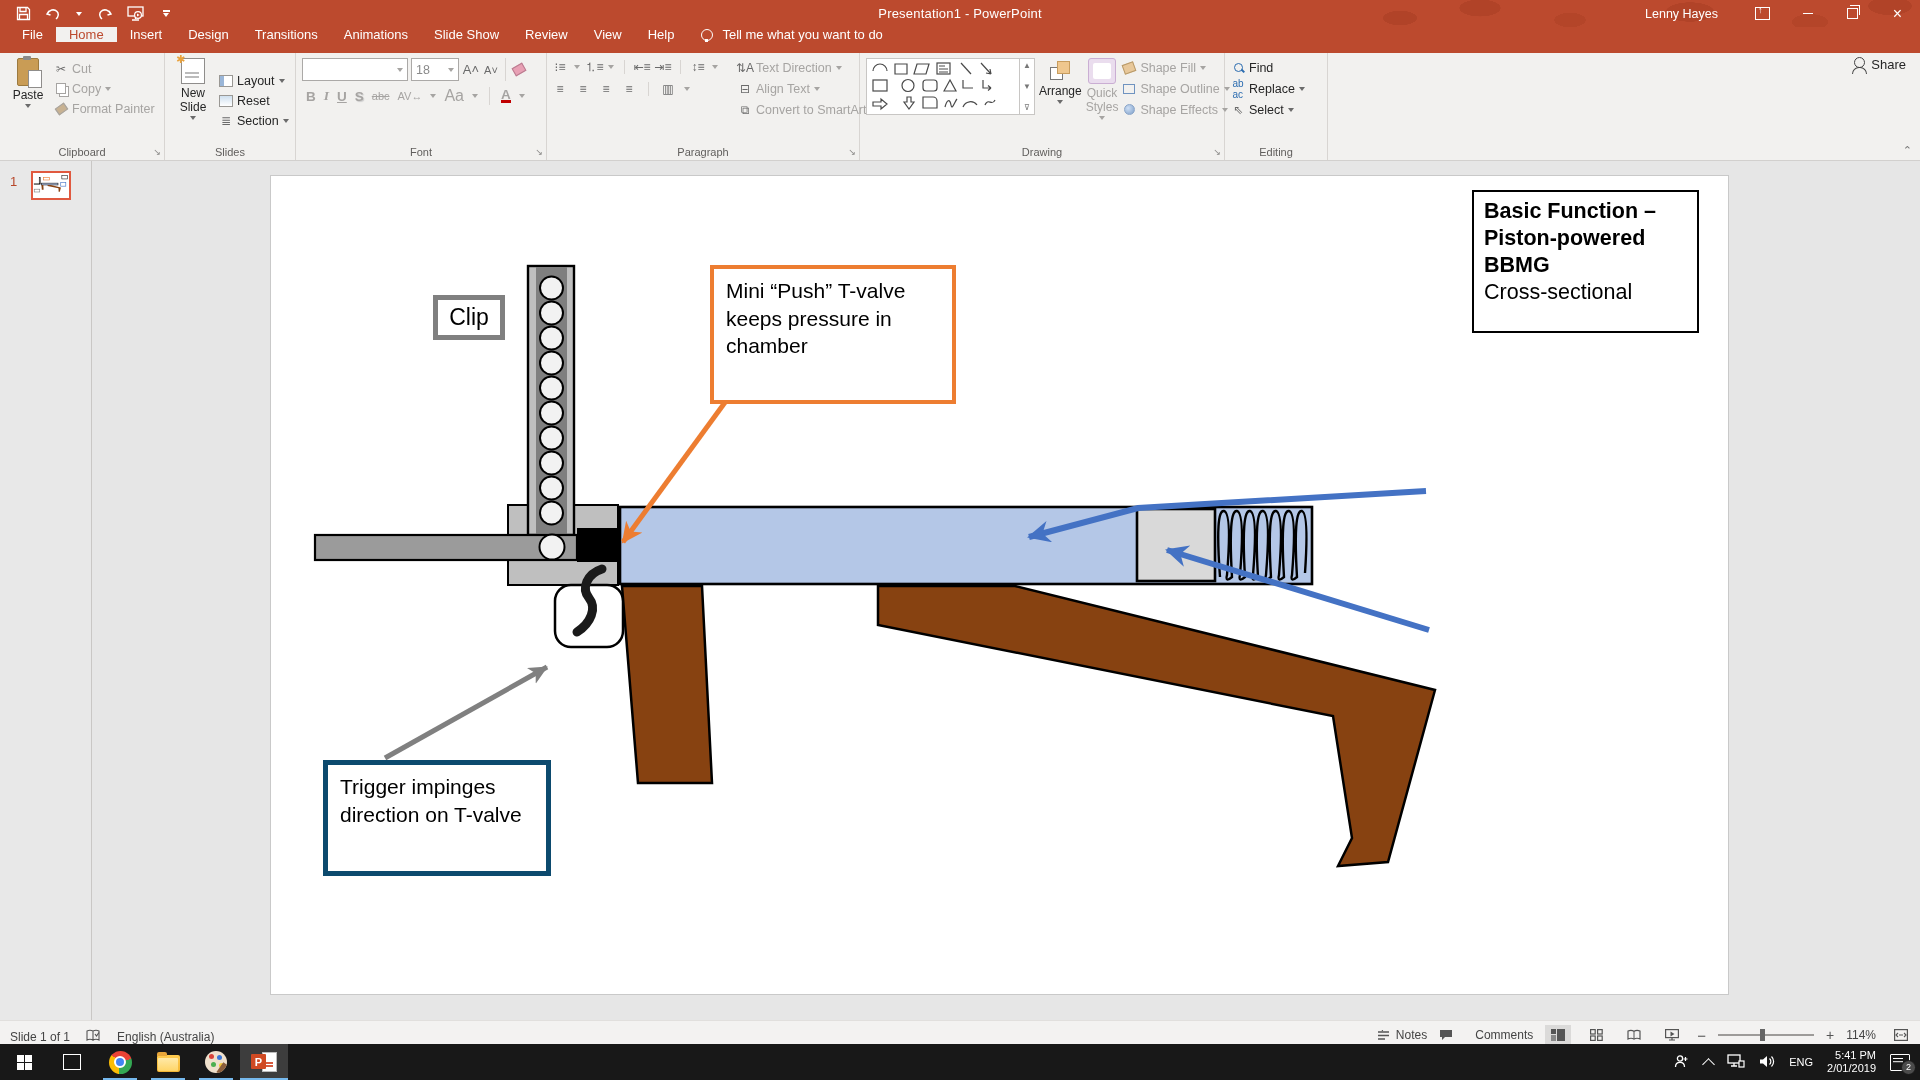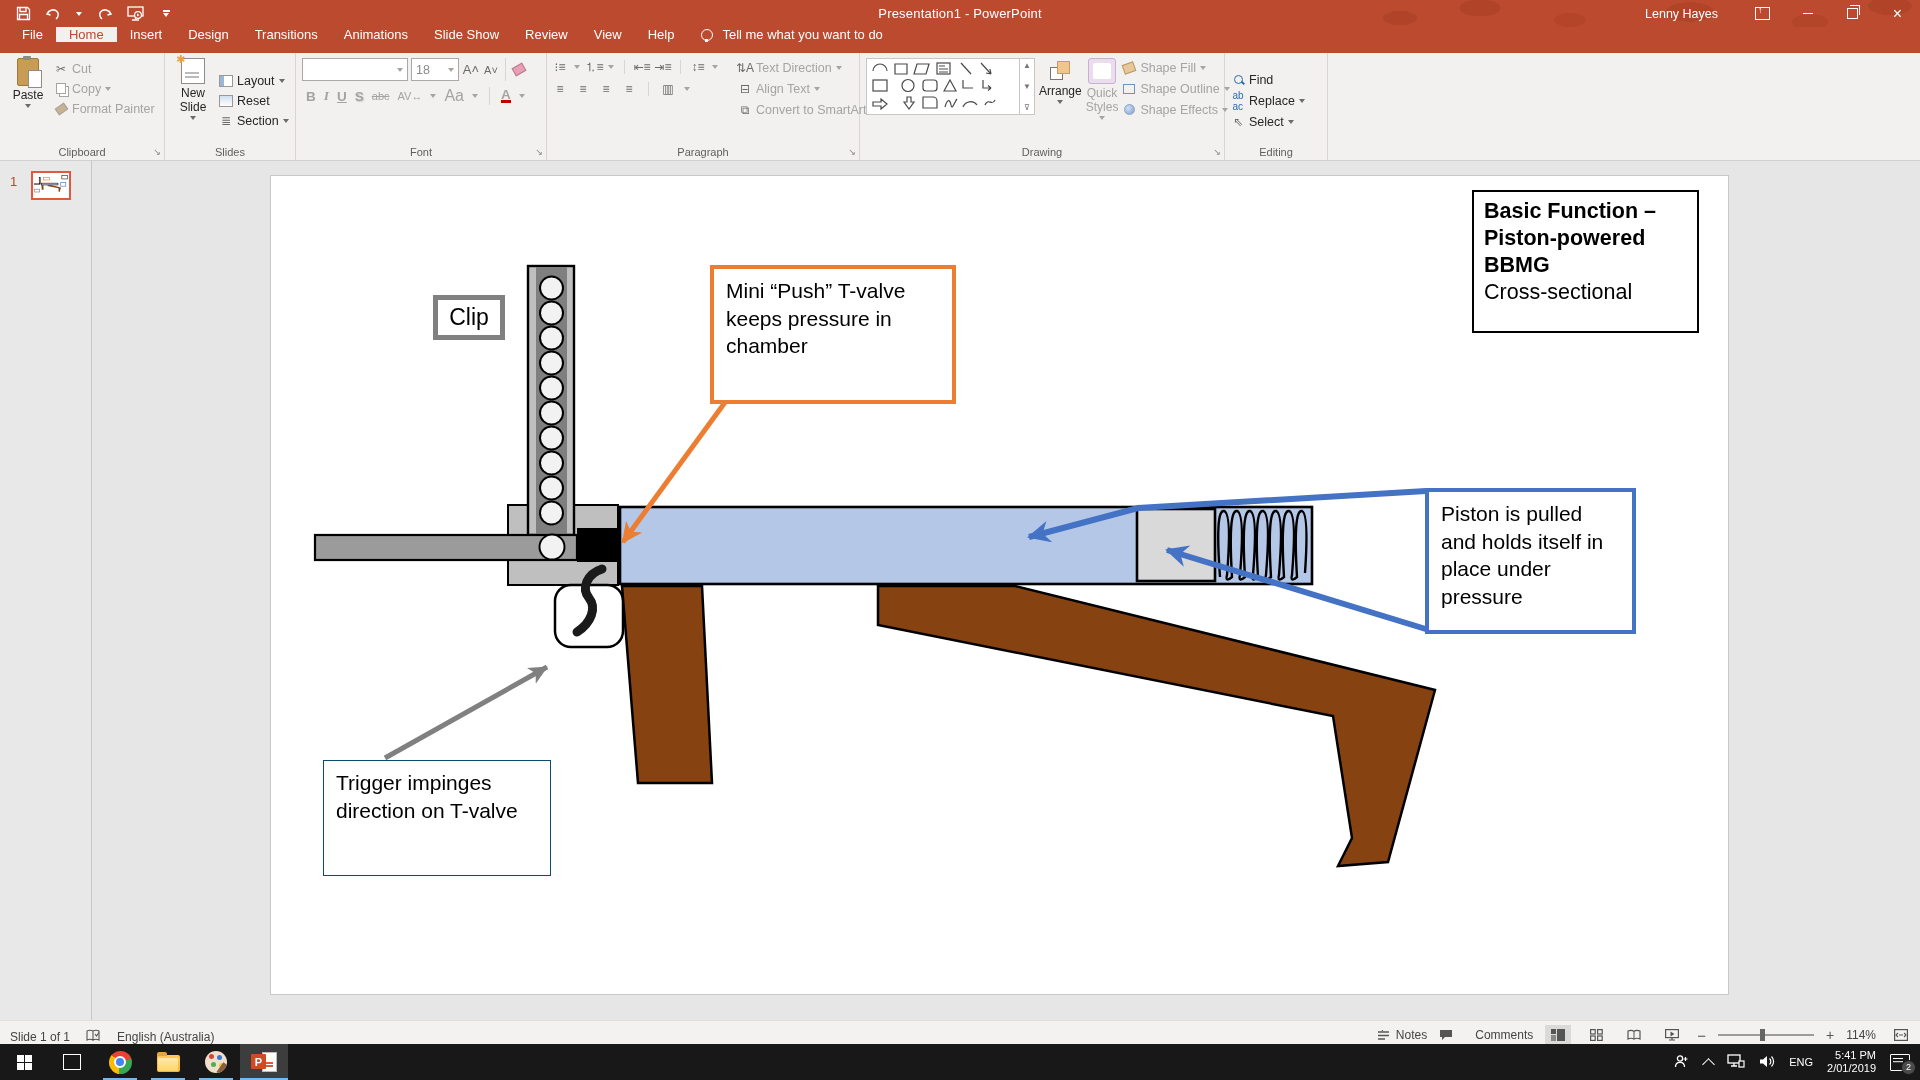--- a/index.html
+++ b/index.html
@@ -71,21 +71,21 @@
   #thumbpanel{position:absolute;left:0;top:0;width:91px;height:860px;background:#E8E8E8;border-right:1px solid #C9C7C5}
   .thumbnum{position:absolute;left:10px;top:14px;font-size:13px;color:#B7472A}
   .thumb{position:absolute;left:31px;top:11px;width:40px;height:29px;background:#fff;border:2.5px solid #E0593F;box-sizing:border-box}
   #slide{position:absolute;left:271px;top:16px;width:1457px;height:818px;background:#fff;box-shadow:0 0 0 1px #C9C9C9}
   #slide svg{position:absolute;left:0;top:0}
   .callout{position:absolute;background:#fff;color:#000;font-size:21px;line-height:27.5px;padding:8px 12px;box-sizing:border-box}
   #titlebox{left:1201px;top:14px;width:227px;height:143px;border:2px solid #000;padding:6px 10px;font-size:21.5px;line-height:27px}
   #titlebox .b{font-weight:bold}
   #valvebox{left:439px;top:89px;width:246px;height:139px;border:4px solid #ED7D31}
   #pistonbox{left:1154px;top:312px;width:211px;height:146px;border:4px solid #4472C4}
-  #triggerbox{left:52px;top:584px;width:228px;height:116px;border:1px solid #0c4a6e}
+  #triggerbox{left:52px;top:584px;width:228px;height:116px;border:5px solid #0c4a6e}
   #clipbox{left:162px;top:119px;width:72px;height:45px;border:5px solid #808080;display:flex;align-items:center;justify-content:center;font-size:23px;padding:0}
   
   #statusbar{position:absolute;left:0;top:1020px;width:1920px;height:24px;background:#F3F2F1;border-top:1px solid #E1DFDD;
     display:flex;align-items:flex-end;font-size:12px;color:#444;z-index:30}
   .sb-l{display:flex;align-items:center;gap:16px;padding-left:10px}
   .sb-r{margin-left:auto;display:flex;align-items:center;gap:12px;padding-right:6px}
   .viewbtn{width:26px;height:20px;display:flex;align-items:center;justify-content:center;color:#555}
   .viewbtn.on{background:#DBDAD9}
   .ztrack{width:96px;height:2px;background:#9d9b99;position:relative}
   .zthumb{position:absolute;left:42px;top:-5px;width:5px;height:12px;background:#666}
@@ -393,21 +393,21 @@
           </span>
           <span>Shape Effects</span>
           <span class="caret g"></span>
         </div>
     </div>
     <span class="grplabel">Drawing</span>
     <span class="launcher">↘</span>
   </div>
 
   <div class="grp" style="width:90px">
-    <div class="stack" style="gap:4px;margin-top:13px">
+    <div class="stack" style="gap:4px;margin-top:1px">
       <div class="srow">
           <span class="micon">
             <span style="width:7px;height:7px;border:1.6px solid #2b6cb0;border-radius:50%;position:relative">
               <span style="position:absolute;left:6px;top:6px;width:4px;height:1.6px;background:#2b6cb0;transform:rotate(45deg)"></span>
             </span>
           </span>
           <span>Find</span>
         </div>
       <div class="srow">
           <span class="micon" style="font-size:10px;color:#2b6cb0">ab<br>ac</span>
@@ -416,20 +416,27 @@
         </div>
       <div class="srow">
           <span class="micon">⇖</span>
           <span>Select</span>
           <span class="caret"></span>
         </div>
     </div>
     <span class="grplabel">Editing</span>
   </div>
 
+  <div style="flex:1;position:relative">
+    <span class="share">
+      <span class="person"></span>
+      <span>Share</span>
+    </span>
+    <span class="collapse">⌃</span>
+  </div>
 </div>
 
 <div id="workspace">
 
   <div id="thumbpanel">
     <span class="thumbnum">1</span>
     <div class="thumb">
       <svg width="35" height="24" viewBox="0 0 1457 818">
         <rect x="349" y="331" width="692" height="77" fill="#B4C7E7" stroke="#000" stroke-width="22"></rect>
         <rect x="44" y="359" width="262" height="25" fill="#9B9B9B" stroke="#000" stroke-width="18"></rect>
@@ -497,21 +504,20 @@
       <line x1="1158" y1="454" x2="896" y2="374" stroke="#4472C4" stroke-width="6" marker-end="url(#mb)"></line>
     </svg>
 
     <div class="callout" id="titlebox">
       <div class="b">Basic Function –</div>
       <div class="b">Piston-powered</div>
       <div class="b">BBMG</div>
       <div>Cross-sectional</div>
     </div>
     <div class="callout" id="valvebox"><span>Mini “Push” T-valve keeps pressure in chamber</span></div>
-    <div class="callout" id="pistonbox"><span>Piston is pulled and holds itself in place under pressure</span></div>
     <div class="callout" id="triggerbox"><span>Trigger impinges direction on T-valve</span></div>
     <div class="callout" id="clipbox">
         <span>Clip</span>
       </div>
   </div>
 </div>
 
 <div id="statusbar">
   <div class="sb-l">
     <span>Slide 1 of 1</span>

